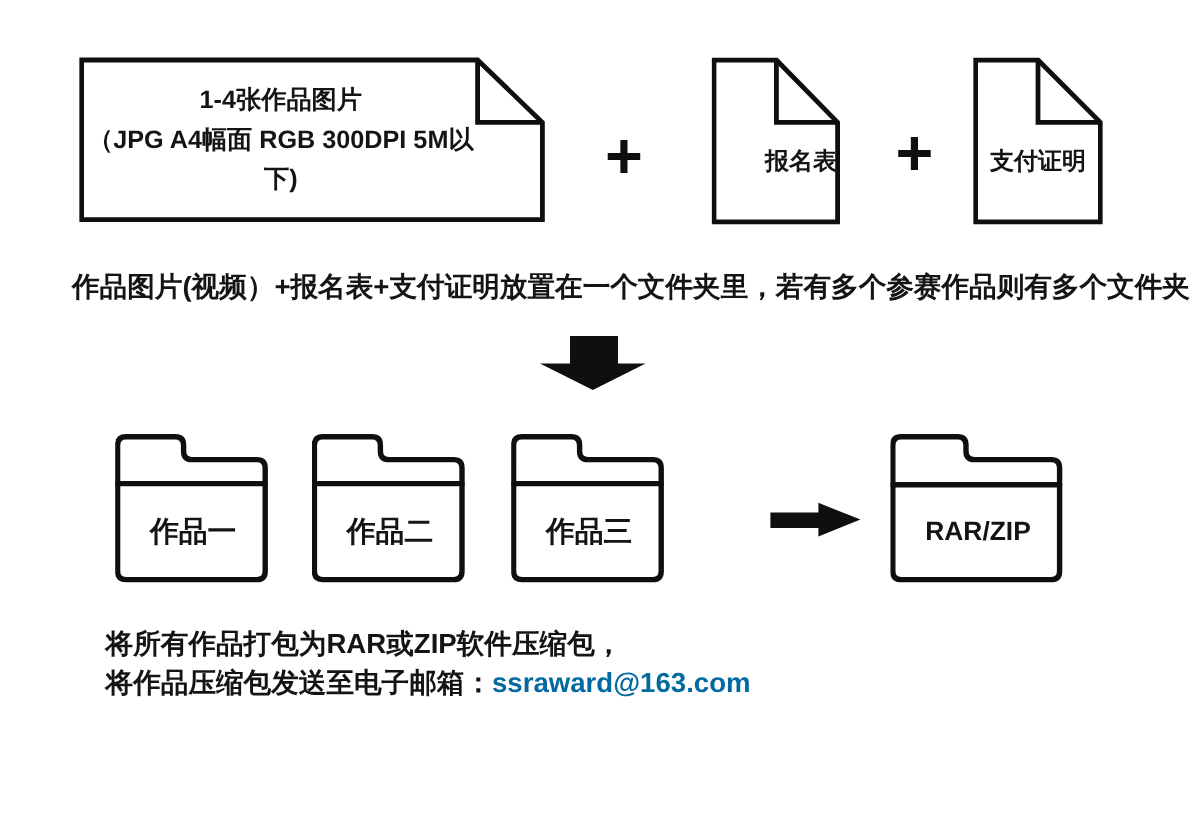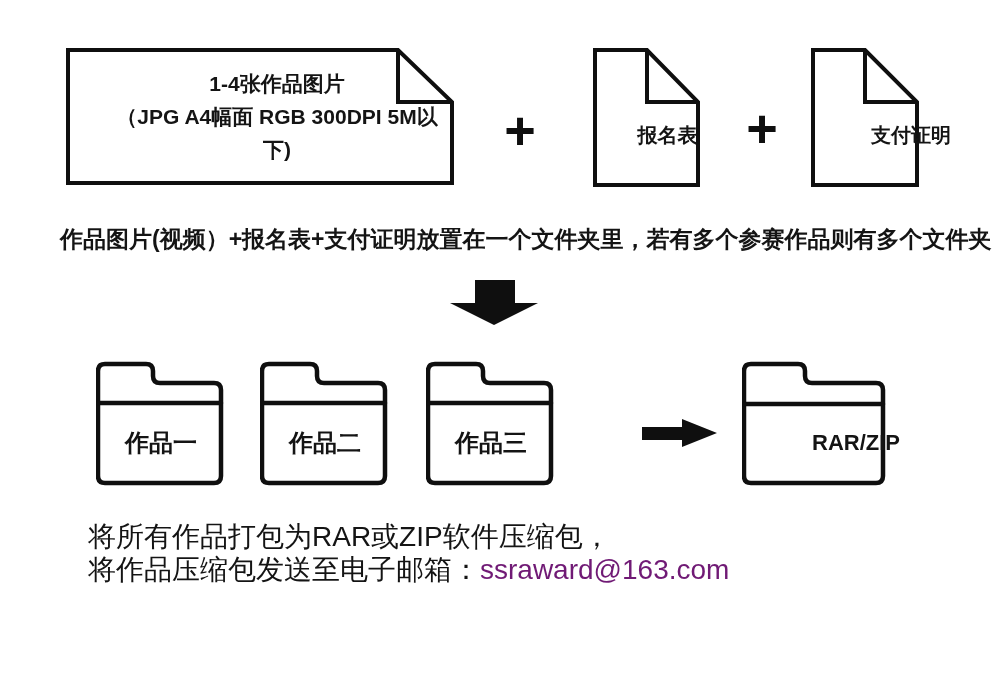--- a/index.html
+++ b/index.html
@@ -13,34 +13,34 @@
   }
   .abs{position:absolute;}
   svg{display:block;}
   .shape-stroke{fill:none;stroke:#0f0f0f;stroke-width:4;stroke-linejoin:miter;}
   .folder-stroke{fill:none;stroke:#0f0f0f;stroke-width:4.5;stroke-linejoin:round;stroke-linecap:round;}
   .arrow-fill{fill:#0f0f0f;stroke:none;}
   .doc-text{
     display:flex;flex-direction:column;align-items:center;justify-content:center;
     text-align:center;font-weight:600;line-height:33px;
   }
-  .big-doc-text{font-size:21px;margin-left:43px;}
+  .big-doc-text{font-size:21px;}
   .small-doc-text{font-size:20px;padding-top:36px;box-sizing:border-box;}
   .plus{
     display:flex;align-items:center;justify-content:center;
     font-size:54px;font-weight:700;color:#0f0f0f;line-height:1;
   }
   .note{font-size:23px;font-weight:600;white-space:nowrap;}
   .folder-label{
     display:flex;align-items:center;justify-content:center;
     font-size:24px;font-weight:600;
   }
-  .archive-label{font-size:22px;margin-left:41px;}
-  .bottom-note{font-size:28px;font-weight:400;line-height:33px;white-space:nowrap;}
-  .email{color:#701a75;}
+  .archive-label{font-size:22px;}
+  .bottom-note{font-size:23px;font-weight:700;line-height:33px;white-space:nowrap;}
+  .email{color:#0369a1;}
 </style>
 </head>
 <body>
 
 <div class="canvas">
 
   <svg class="abs" style="left:66px;top:46px;" width="390" height="141" viewBox="0 0 390 141">
     <path class="shape-stroke" d="M 2 4 H 332 L 386 56 V 137 H 2 Z"></path>
     <path class="shape-stroke" d="M 332 4 V 56 H 386"></path>
   </svg>
@@ -56,21 +56,21 @@
     <path class="shape-stroke" d="M 54 2 V 54 H 105"></path>
   </svg>
   <div class="abs doc-text small-doc-text" style="left:614px;top:48px;width:107px;height:139px;">报名表</div>
 
   <div class="abs plus" style="left:738px;top:98px;width:48px;height:60px;">+</div>
 
   <svg class="abs" style="left:811px;top:48px;" width="108" height="139" viewBox="0 0 108 139">
     <path class="shape-stroke" d="M 2 2 H 54 L 106 54 V 137 H 2 Z"></path>
     <path class="shape-stroke" d="M 54 2 V 54 H 106"></path>
   </svg>
-  <div class="abs doc-text small-doc-text" style="left:857px;top:48px;width:108px;height:139px;">支付证明</div>
+  <div class="abs doc-text small-doc-text" style="left:811px;top:48px;width:108px;height:139px;">支付证明</div>
 
   <div class="abs note" style="left:60px;top:224px;">作品图片(视频）+报名表+支付证明放置在一个文件夹里，若有多个参赛作品则有多个文件夹</div>
 
   <svg class="abs" style="left:448px;top:278px;" width="92" height="49" viewBox="0 0 92 49">
     <polygon class="arrow-fill" points="27,2 67,2 67,25 90,25 46,47 2,25 27,25"></polygon>
   </svg>
 
   <svg class="abs" style="left:96px;top:360px;" width="130" height="126" viewBox="0 0 130 126">
     <path class="folder-stroke" d="M 2 11 Q 2 4 9 4 H 50 Q 57 4 57 11 V 16 Q 57 23 64 23 H 118 Q 125 23 125 30 V 116 Q 125 123 118 123 H 9 Q 2 123 2 116 Z"></path>
     <path class="folder-stroke" d="M 2 43 H 125"></path>

